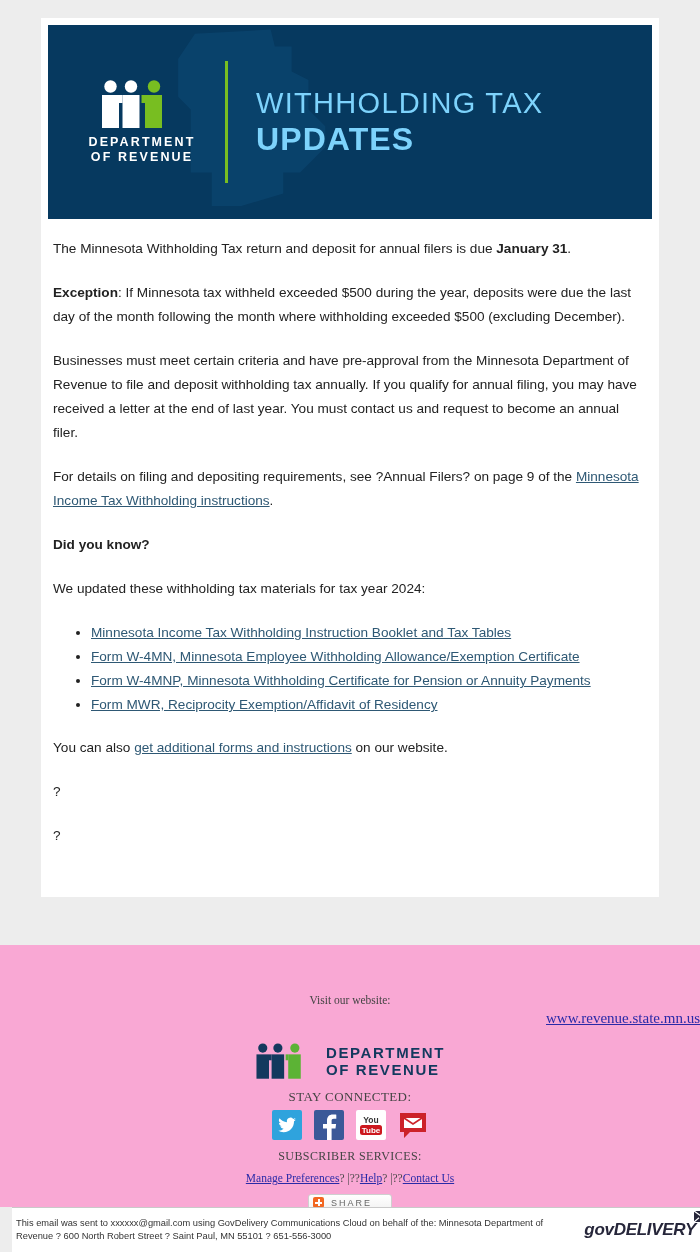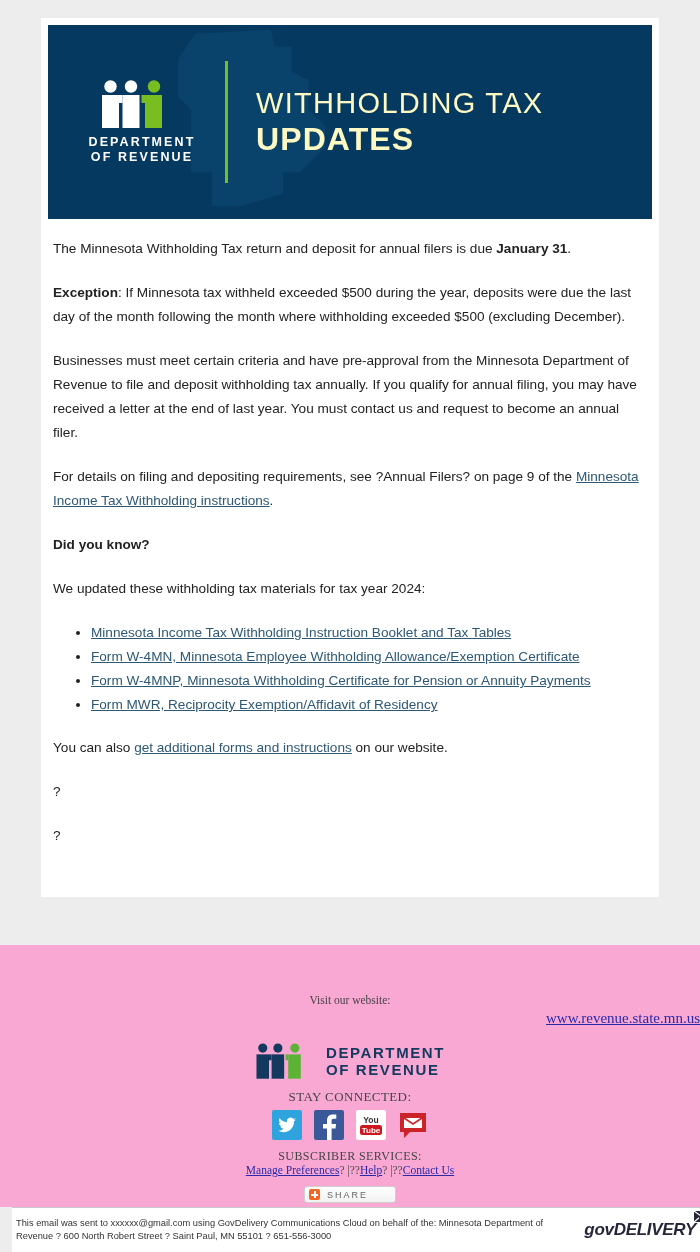--- a/index.html
+++ b/index.html
@@ -75,21 +75,21 @@
     width: 3px;
     height: 122px;
     background: #78be21;
     margin: 0 28px 0 22px;
     position: relative;
     z-index: 3;
   }
   .banner-title {
     position: relative;
     z-index: 3;
-    color: #fef9c3;
+    color: #7dd3fc;
   }
   .banner-title .t1 {
     display: block;
     font-size: 29px;
     font-weight: 300;
     letter-spacing: 1.3px;
     line-height: 34px;
   }
   .banner-title .t2 {
     display: block;
@@ -190,31 +190,31 @@
     height: 30px;
     display: block;
   }
   .subscriber-head {
     margin-top: 9px;
     font-size: 12px;
     color: #444444;
     letter-spacing: .4px;
   }
   .sub-links {
-    margin-top: 0;
+    margin-top: 8px;
     font-size: 11.5px;
     color: #444444;
   }
   .sub-links a {
     color: #2a2aa8;
     text-decoration: underline;
   }
   .share-btn {
     margin: 10px auto 0;
-    width: 92px;
+    width: 84px;
     height: 17px;
     border: 1px solid #cfcfcf;
     border-radius: 3px;
     background: linear-gradient(#ffffff, #f2f2f2);
     display: flex;
     align-items: center;
     gap: 7px;
     padding-left: 4px;
     box-sizing: border-box;
   }

